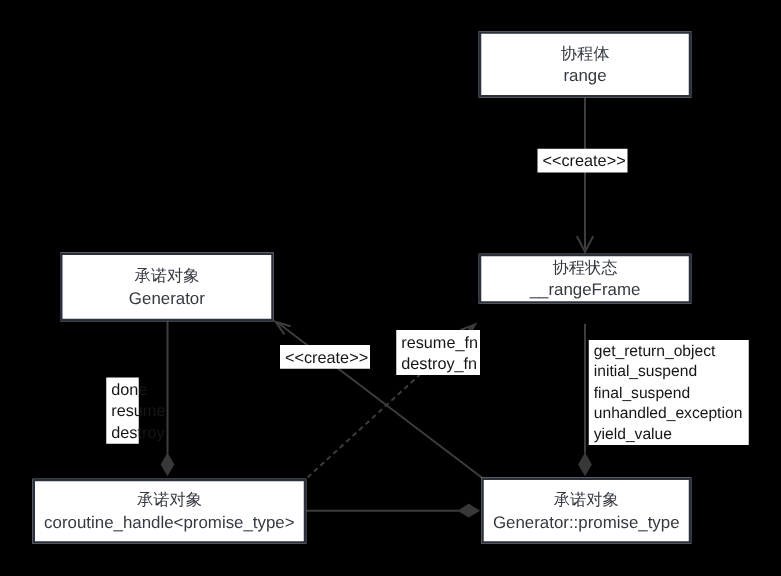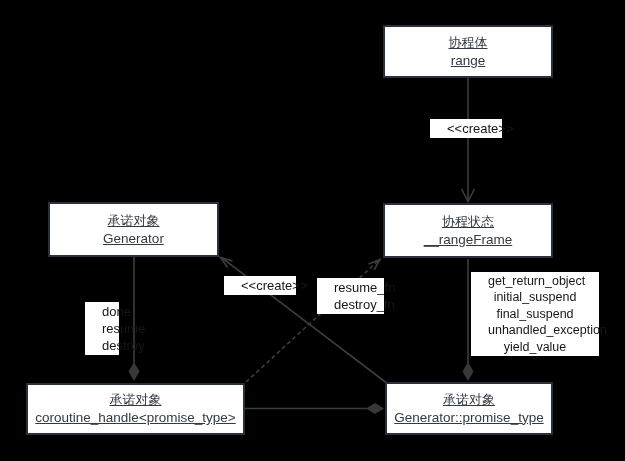--- a/index.html
+++ b/index.html
@@ -4,27 +4,27 @@
 <style>
   html,body{margin:0;padding:0;background:#000;}
   .canvas{
     position:relative;width:625px;height:461px;background:#000;overflow:hidden;
     font-family:"Liberation Sans", sans-serif;
   }
   .connectors{position:absolute;left:0;top:0;width:625px;height:461px;}
   .node{
     position:absolute;background:#ffffff;border:2px solid #2a313d;box-sizing:border-box;
     display:flex;flex-direction:column;align-items:center;justify-content:center;
-    color:#343a42;text-align:left;line-height:18px;text-decoration:underline;
+    color:#343a42;text-align:left;line-height:18px;
   }
   .node .title{font-size:13px;}
   .node .subtitle{font-size:13.5px;}
   .lbl{
-    position:absolute;background:#ffffff;color:#161616;text-align:center;
-    font-size:13px;line-height:17px;padding:1px 17px;box-sizing:border-box;
+    position:absolute;background:#ffffff;color:#161616;text-align:left;
+    font-size:13px;line-height:17px;padding:1px 4px;box-sizing:border-box;
   }
   .lbl.small{font-size:12.5px;line-height:16.4px;}
 </style>
 </head>
 <body>
 
 <div class="canvas">
 
   <svg class="connectors" width="625" height="461" viewBox="0 0 625 461" stroke="#3d3d3d" fill="none" stroke-width="1.6">
 
@@ -45,21 +45,21 @@
 
     <path d="M246 382 L378 261" stroke-dasharray="4 3"></path>
     <polyline points="368.5,264 380,259.5 374,270"></polyline>
   </svg>
 
   <div class="node" style="left:383px;top:25px;width:170px;height:53px;">
     <div class="title">协程体</div>
     <div class="subtitle">range</div>
   </div>
 
-  <div class="node" style="left:383px;top:203px;width:170px;height:55px;">
+  <div class="node" style="left:383px;top:203px;width:170px;height:40px;">
     <div class="title">协程状态</div>
     <div class="subtitle">__rangeFrame</div>
   </div>
 
   <div class="node" style="left:48px;top:202px;width:171px;height:55px;">
     <div class="title">承诺对象</div>
     <div class="subtitle">Generator</div>
   </div>
 
   <div class="node" style="left:26px;top:383px;width:219px;height:52px;">
@@ -69,21 +69,21 @@
 
   <div class="node" style="left:385px;top:382px;width:168px;height:53px;">
     <div class="title">承诺对象</div>
     <div class="subtitle">Generator::promise_type</div>
   </div>
 
   <div class="lbl" style="left:430px;top:119px;width:72px;">&lt;&lt;create&gt;&gt;</div>
 
   <div class="lbl" style="left:224px;top:276px;width:72px;">&lt;&lt;create&gt;&gt;</div>
 
-  <div class="lbl" style="left:317px;top:278px;width:67px;">
+  <div class="lbl" style="left:317px;top:264px;width:67px;">
     <div>resume_fn</div>
     <div>destroy_fn</div>
   </div>
 
   <div class="lbl" style="left:85px;top:302px;width:26px;">
     <div>done</div>
     <div>resume</div>
     <div>destroy</div>
   </div>
 

